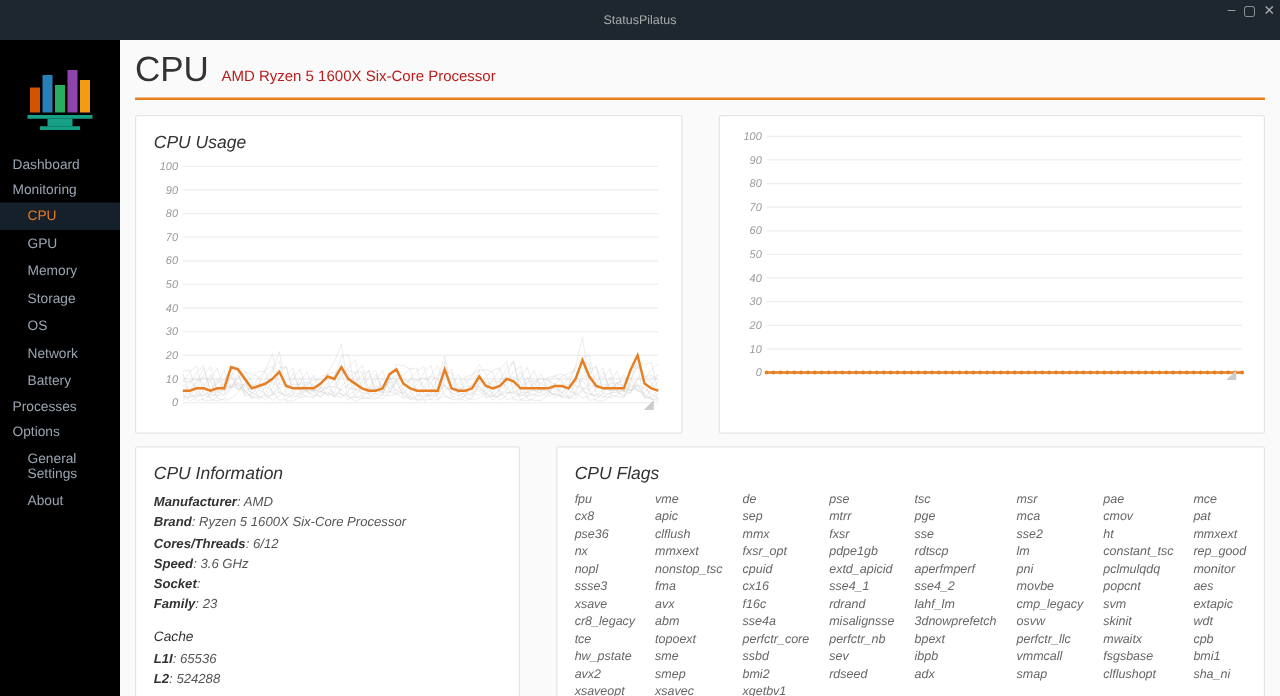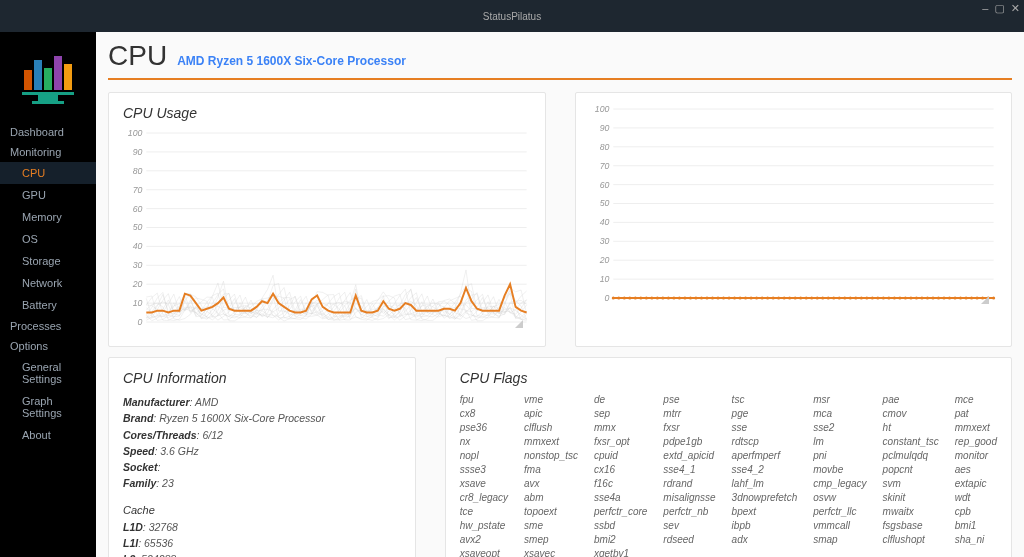--- a/index.html
+++ b/index.html
@@ -11,21 +11,21 @@
 .titlebar-controls span { cursor: pointer; }
 .body-wrap { display: flex; height: 539px; }
 .sidebar { width: 96px; background: #000000; color: #b8c2cb; font-size: 11px; padding-top: 0; }
 .logo-wrap { display: flex; justify-content: center; padding: 18px 0 16px 0; }
 .logo { width: 60px; height: 56px; position: relative; }
 .nav-section { color: #9aa5b1; padding: 4px 10px; font-size: 11px; cursor: pointer; }
 .nav-item { padding: 5px 10px 5px 22px; font-size: 11px; cursor: pointer; color: #9aa5b1; }
 .nav-item.active { background: #15202b; color: #e67e22; }
 .main { flex: 1; background: #fafafa; padding: 8px 12px; overflow: auto; }
 .page-title { font-size: 28px; font-weight: 300; color: #333; display: flex; align-items: baseline; gap: 10px; }
-.page-subtitle { font-size: 12px; color: #3b82f6; font-weight: 700; text-align: center; }
+.page-subtitle { font-size: 12px; color: #b91c1c; font-weight: 400; text-align: center; }
 .hr-accent { height: 2px; background: #e67e22; margin: 6px 0 12px 0; }
 .row { display: flex; gap: 29px; margin-bottom: 10px; font-style: italic; }
 .card { background: #fff; border: 1px solid #e5e5e5; border-radius: 2px; padding: 12px 14px; flex: 1; }
 .card-title { font-size: 14px; color: #333; margin-bottom: 8px; font-weight: 400; }
 .chart-wrap { position: relative; height: 205px; }
 .chart-svg { width: 100%; height: 100%; }
 .axis-text { font-size: 9px; fill: #999; }
 .grid-line { stroke: #eee; stroke-width: 1; }
 .usage-line { stroke: #e67e22; stroke-width: 2; fill: none; }
 .usage-thin { stroke: #ccc; stroke-width: 0.5; fill: none; opacity: 0.6; }
@@ -63,28 +63,27 @@
           <rect x="20" y="45" width="20" height="6" fill="#16a085"></rect>
           <rect x="14" y="51" width="32" height="3" fill="#16a085"></rect>
         </svg>
       </div>
       <div id="nav-container">
           <div class="nav-section">Dashboard</div>
           <div class="nav-section">Monitoring</div>
           <div class="nav-item active">CPU</div>
           <div class="nav-item">GPU</div>
           <div class="nav-item">Memory</div>
+          <div class="nav-item">Storage</div>
           <div class="nav-item">OS</div>
-          <div class="nav-item">Storage</div>
           <div class="nav-item">Network</div>
           <div class="nav-item">Battery</div>
           <div class="nav-section">Processes</div>
           <div class="nav-section">Options</div>
           <div class="nav-item">General Settings</div>
-          <div class="nav-item">Graph Settings</div>
           <div class="nav-item">About</div>
         </div>
     </div>
     <div class="main">
       <div class="page-title">
         <span>CPU</span>
         <span class="page-subtitle">AMD Ryzen 5 1600X Six-Core Processor</span>
       </div>
       <div class="hr-accent"></div>
 
@@ -238,21 +237,20 @@
         <div class="card">
           <div class="card-title">CPU Information</div>
           <div class="info-list">
             <div><b>Manufacturer</b>: <span>AMD</span></div>
             <div><b>Brand</b>: <span>Ryzen 5 1600X Six-Core Processor</span></div>
             <div><b>Cores/Threads</b>: <span>6/12</span></div>
             <div><b>Speed</b>: <span>3.6 GHz</span></div>
             <div><b>Socket</b>: <span></span></div>
             <div><b>Family</b>: <span>23</span></div>
             <div class="info-sub">Cache</div>
-            <div><b>L1D</b>: <span>32768</span></div>
             <div><b>L1I</b>: <span>65536</span></div>
             <div><b>L2</b>: <span>524288</span></div>
 
           </div>
         </div>
         <div class="card">
           <div class="card-title">CPU Flags</div>
           <div class="flags-grid" id="flags-grid">
               <span>fpu</span>
               <span>vme</span>

